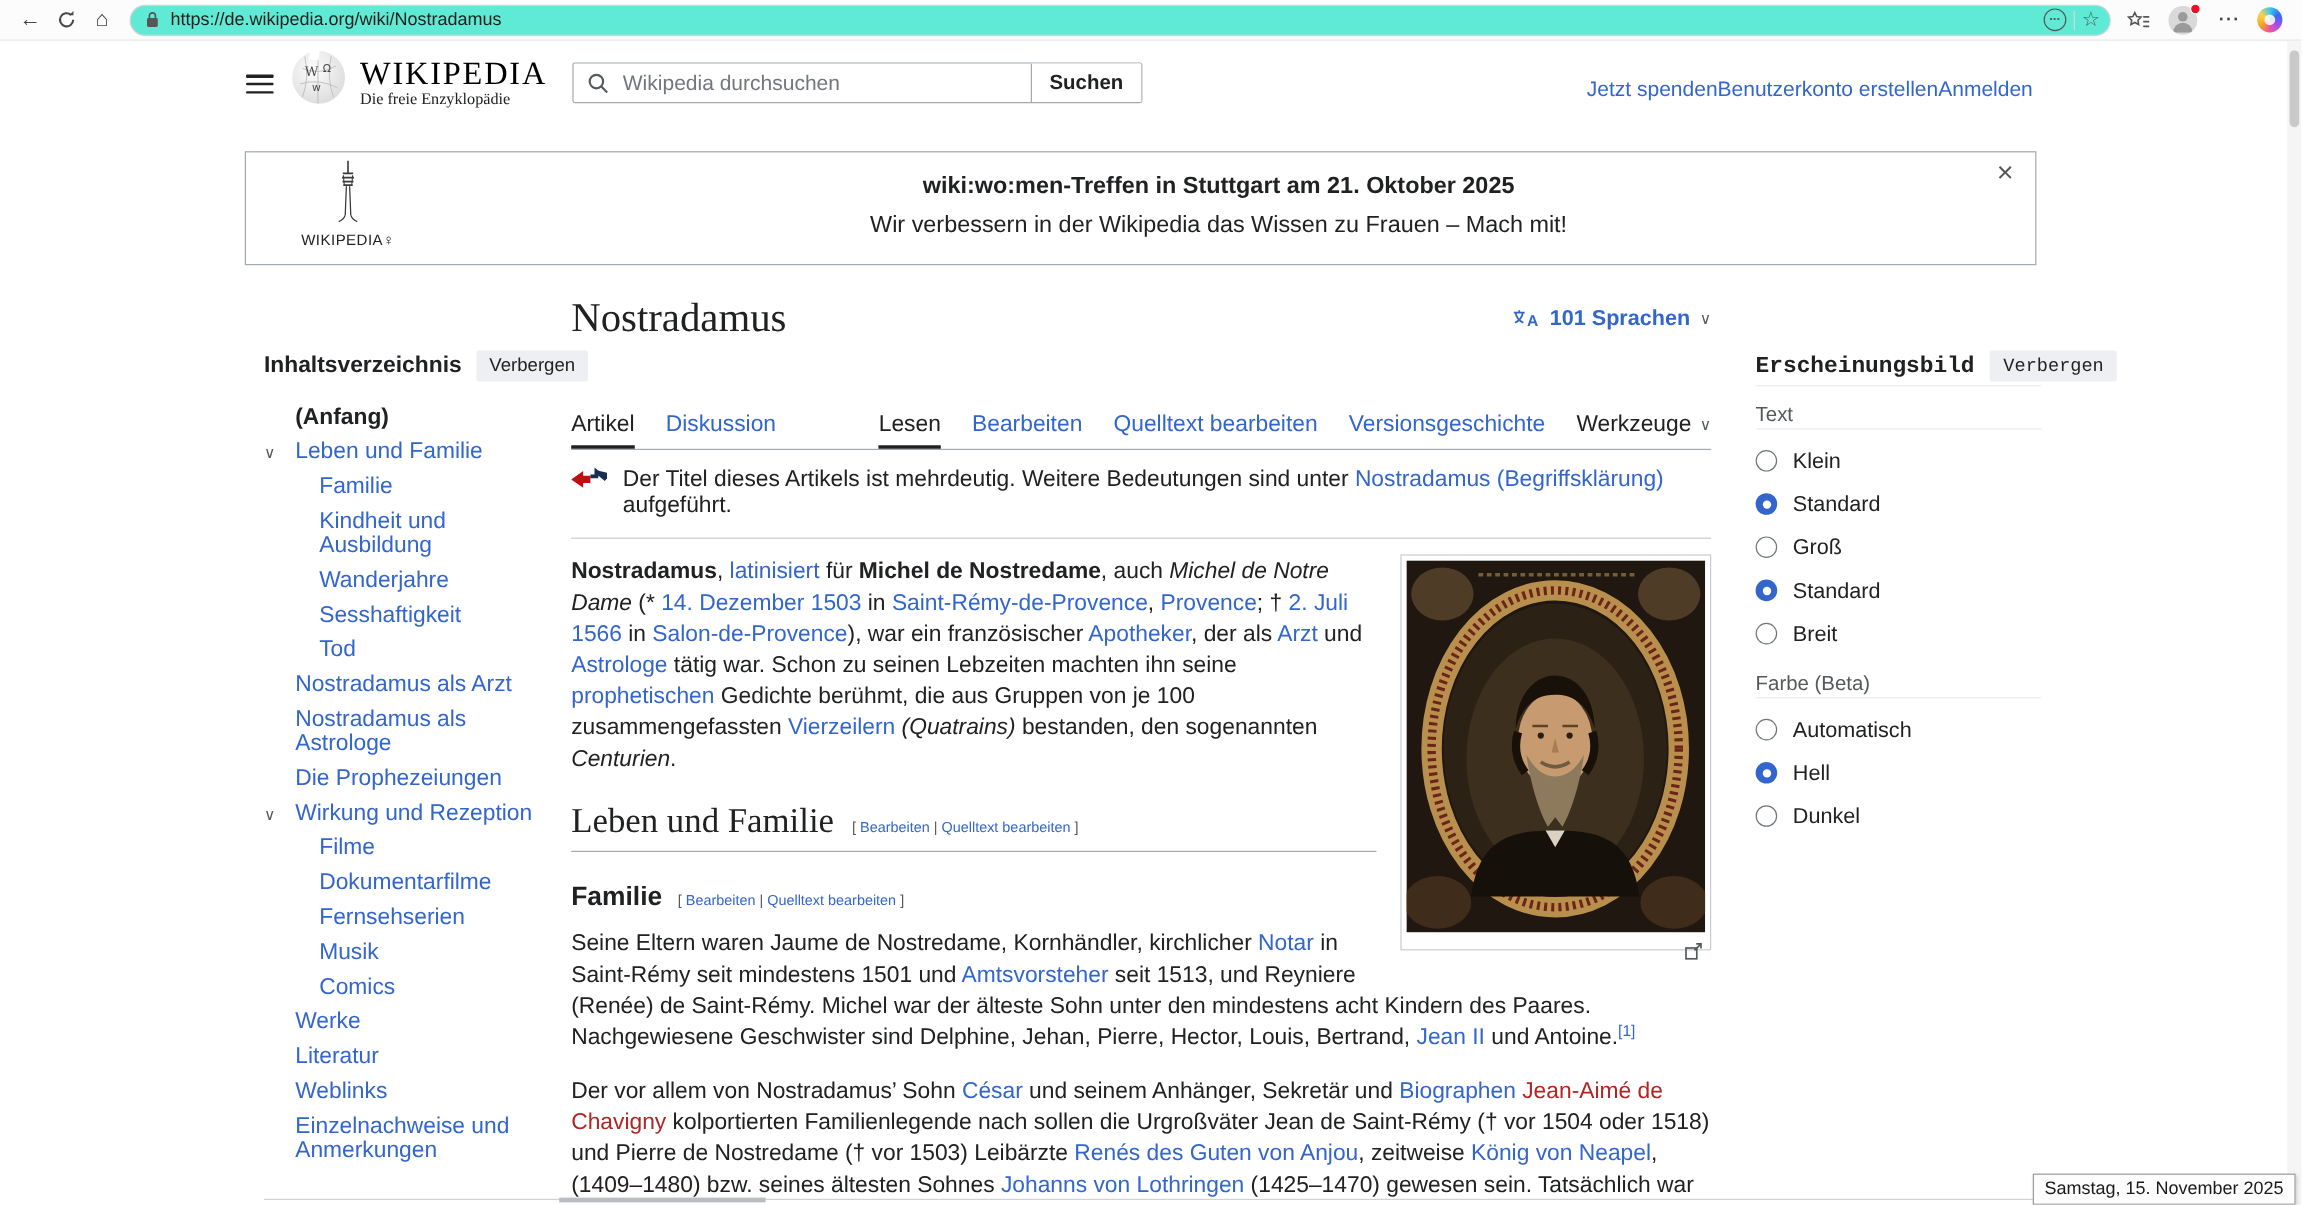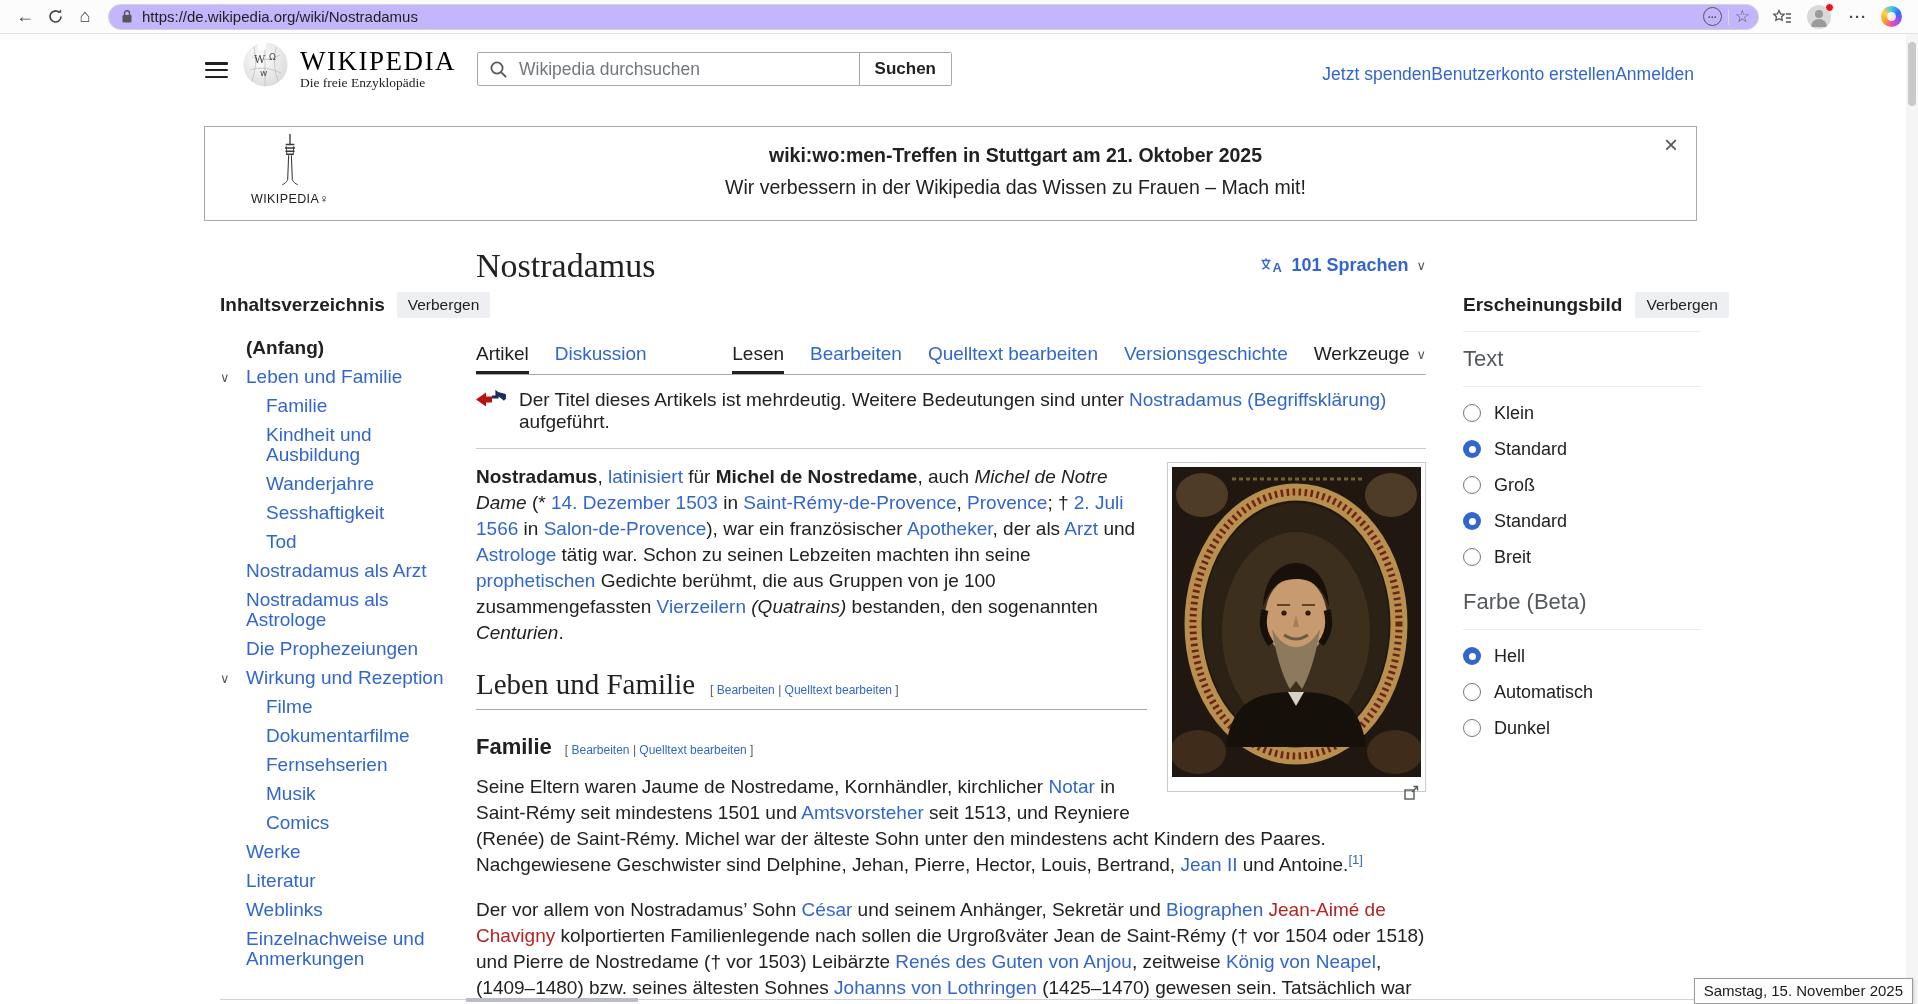--- a/index.html
+++ b/index.html
@@ -4,21 +4,21 @@
 <style>
   * { box-sizing: border-box; }
   html,body { margin:0; padding:0; width:1918px; height:1004px; overflow:hidden;
     font-family:"Liberation Sans","DejaVu Sans",sans-serif; color:#202122; background:#fff; }
 
   
   .browser-bar { height:34px; display:flex; align-items:center; background:#fcfcfc;
     border-bottom:1px solid #e3e3e3; padding:0 10px; }
   .nav-icon { width:30px; height:28px; display:flex; align-items:center; justify-content:center;
     font-size:18px; color:#474747; flex:0 0 auto; }
-  .url-pill { flex:1; height:26px; border:1px solid #d3d3d3; border-radius:14px; background:#c4b5fd;
+  .url-pill { flex:1; height:26px; border:1px solid #d3d3d3; border-radius:14px; background:#5eead4;
     display:flex; align-items:center; padding:0 8px 0 12px; margin:0 8px; }
   .url-text { font-size:15px; color:#1f1f1f; margin-left:9px; flex:1; white-space:nowrap; }
   .pill-divider { width:1px; height:16px; background:#dadada; margin:0 6px; }
   .circle-ellipsis { width:19px; height:19px; border:1.5px solid #565656; border-radius:50%;
     display:flex; align-items:center; justify-content:center; font-size:11px; font-weight:bold;
     color:#565656; line-height:1; padding-bottom:5px; }
   .star-glyph { font-size:17px; color:#565656; }
   .avatar-wrap { position:relative; width:24px; height:24px; margin:0 10px; }
   .avatar-circle { width:24px; height:24px; border-radius:50%; background:#d9d9d9; overflow:hidden;
     display:flex; align-items:flex-end; justify-content:center; }
@@ -75,23 +75,23 @@
     border-radius:2px; font-family:inherit; cursor:pointer; }
   .toc-list { list-style:none; margin:8px 0 0; padding:0; }
   .toc-item { position:relative; padding-left:26px; margin-bottom:9px; line-height:20px;
     color:#3366cc; cursor:pointer; }
   .toc-item.sub { padding-left:46px; }
   .toc-item.bold { color:#202122; font-weight:bold; }
   .toc-chevron { position:absolute; left:0; top:1px; color:#54595d; font-size:13px; }
 
   
   .appearance { position:absolute; left:1463px; top:258px; width:238px; }
-  .app-head { display:flex; align-items:center; gap:13px; padding-bottom:13px; border-bottom:1px solid #eaecf0; }
+  .app-head { display:flex; align-items:center; gap:13px; padding-bottom:3px; border-bottom:1px solid #eaecf0;font-family:Liberation Mono, monospace; }
   .app-title { font-weight:bold; font-size:19px; }
-  .app-group-label { color:#54595d; font-size:22px; padding:14px 0 14px; border-bottom:1px solid #eaecf0;
+  .app-group-label { color:#54595d; font-size:17px; padding:14px 0 1px; border-bottom:1px solid #eaecf0;
     margin-bottom:8px; }
   .app-option { display:flex; align-items:center; gap:13px; padding:7.5px 0; font-size:18px; cursor:pointer; }
   .radio { width:18px; height:18px; border:1.6px solid #72777d; border-radius:50%; flex:0 0 auto;
     position:relative; background:#fff; }
   .radio.selected { border:none; background:#36c; }
   .radio.selected:after { content:""; position:absolute; left:5.5px; top:5.5px; width:7px; height:7px;
     border-radius:50%; background:#fff; }
 
   
   .content { position:absolute; left:476px; top:212px; width:950px; }
@@ -415,29 +415,29 @@
         <div class="app-option">
           <span class="radio selected"></span>
           <span>Standard</span>
         </div>
         <div class="app-option">
           <span class="radio"></span>
           <span>Breit</span>
         </div>
         <div class="app-group-label">Farbe (Beta)</div>
         <div class="app-option">
+          <span class="radio"></span>
+          <span>Automatisch</span>
+        </div>
+        <div class="app-option">
           <span class="radio selected"></span>
           <span>Hell</span>
         </div>
         <div class="app-option">
           <span class="radio"></span>
-          <span>Automatisch</span>
-        </div>
-        <div class="app-option">
-          <span class="radio"></span>
           <span>Dunkel</span>
         </div>
       </div>
   </aside>
 
   <div class="scrollbar">
     <div class="scroll-thumb"></div>
   </div>
 
   <div class="bottom-divider"></div>

